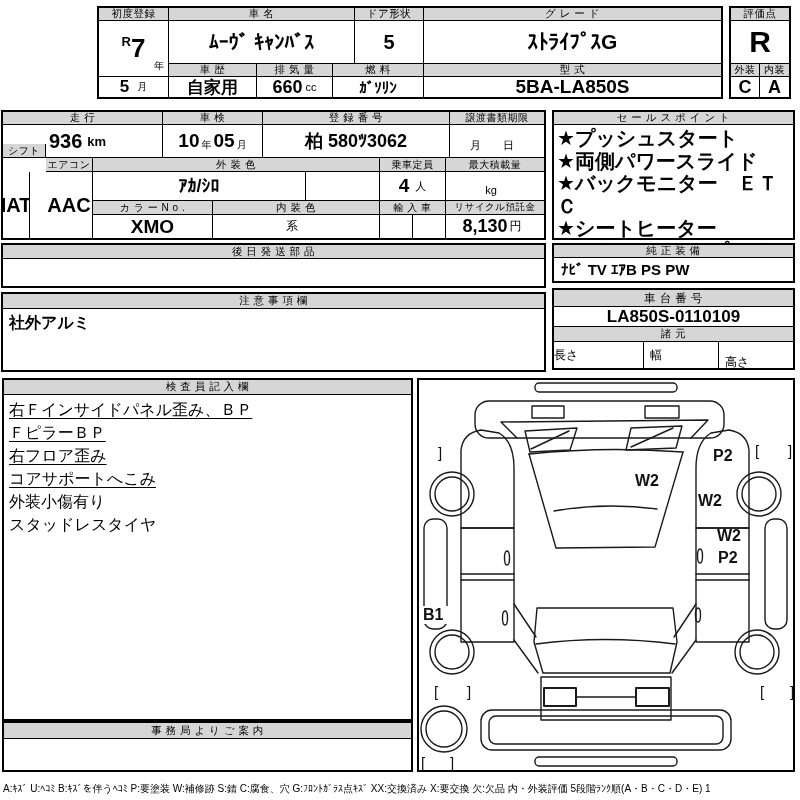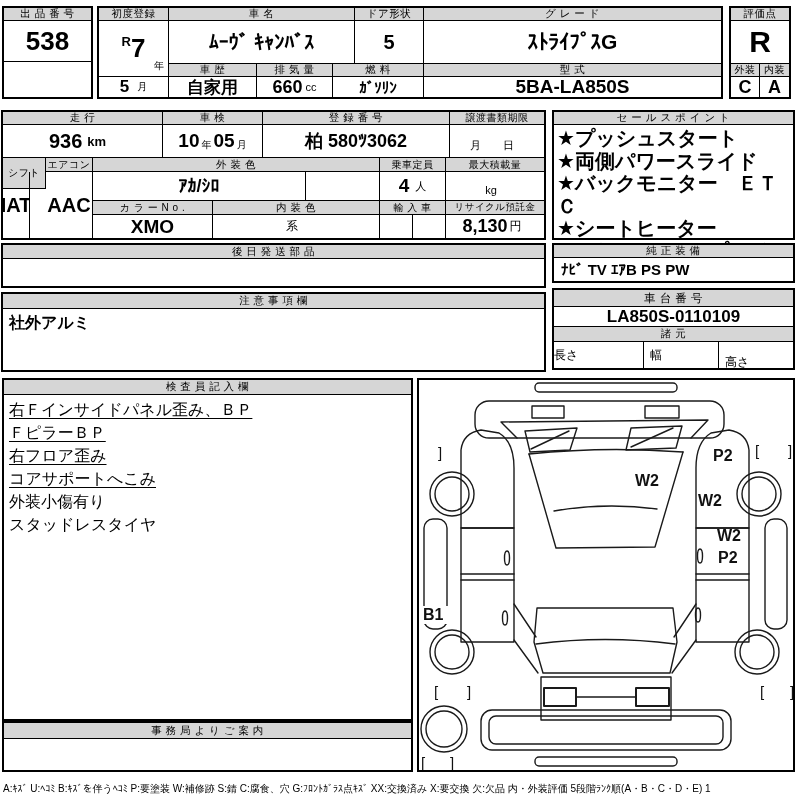--- a/index.html
+++ b/index.html
@@ -33,25 +33,20 @@
   .legend { position:absolute; left:3px; top:782px; width:796px; font-size:10px;
     white-space:nowrap; overflow:hidden; }
   .marker { font:bold 16px "Liberation Sans","DejaVu Sans",sans-serif; fill:#111; }
   .bracket { font:15px "Liberation Sans","DejaVu Sans",sans-serif; fill:#111; }
 </style>
 </head>
 <body>
 
 <div class="sheet">
 
-  <div class="box" style="left:2px;top:6px;width:91px;height:93px">
-    <div class="cell g nr" style="left:0;top:0;width:87px;height:13px">出 品 番 号</div>
-    <div class="cell b f26 nr" style="left:0;top:13px;width:87px;height:41px">538</div>
-    <div class="cell nr nb" style="left:0;top:54px;width:87px;height:35px"></div>
-  </div>
 
   <div class="box" style="left:97px;top:6px;width:626px;height:93px">
     <div class="cell g" style="left:0;top:0;width:70px;height:13px">初度登録</div>
     <div class="cell g" style="left:70px;top:0;width:186px;height:13px">車  名</div>
     <div class="cell g" style="left:256px;top:0;width:69px;height:13px">ドア形状</div>
     <div class="cell g nr" style="left:325px;top:0;width:297px;height:13px">グ レ ー ド</div>
 
     <div class="cell" style="left:0;top:13px;width:70px;height:56px">
       <span class="b f13" style="transform:translateY(-7px)">R</span>
       <span class="b f26">7</span>
@@ -103,21 +98,21 @@
       <span class="f10" style="align-self:flex-end;padding-bottom:5px">年</span>
       <span class="b f19">05</span>
       <span class="f10" style="align-self:flex-end;padding-bottom:5px">月</span>
     </div>
     <div class="cell b f18" style="left:260px;top:13px;width:187px;height:33px">柏 580ﾂ3062</div>
     <div class="cell right nr" style="left:447px;top:13px;width:94px;height:33px;gap:22px;align-items:flex-end;padding:0 10px 4px 0">
       <span class="f11">月</span>
       <span class="f11">日</span>
     </div>
 
-    <div class="cell g f10" style="left:0;top:46px;width:43px;height:31px">シフト</div>
+    <div class="cell g f10" style="left:0;top:32px;width:43px;height:14px">シフト</div>
     <div class="cell g f10" style="left:43px;top:46px;width:47px;height:14px">エアコン</div>
     <div class="cell g" style="left:90px;top:46px;width:287px;height:14px">外 装 色</div>
     <div class="cell g f10" style="left:377px;top:46px;width:66px;height:14px">乗車定員</div>
     <div class="cell g f10 nr" style="left:443px;top:46px;width:98px;height:14px">最大積載量</div>
 
     <div class="cell b f20 nb" style="left:0;top:60px;width:27px;height:66px">IAT</div>
     <div class="cell b f20 nb" style="left:43px;top:60px;width:47px;height:66px">AAC</div>
     <div class="cell b f18" style="left:90px;top:60px;width:213px;height:29px">ｱｶ/ｼﾛ</div>
     <div class="cell" style="left:303px;top:60px;width:74px;height:29px"></div>
     <div class="cell" style="left:377px;top:60px;width:66px;height:29px;gap:6px">

